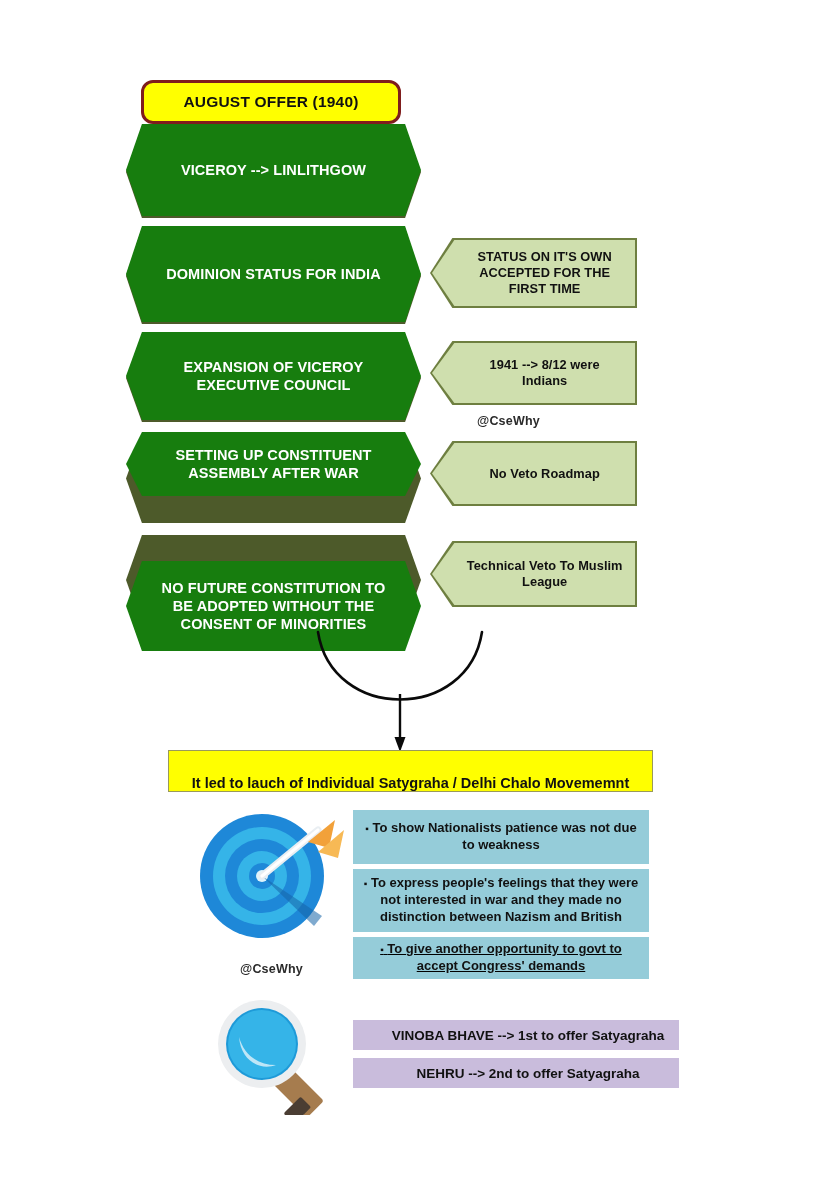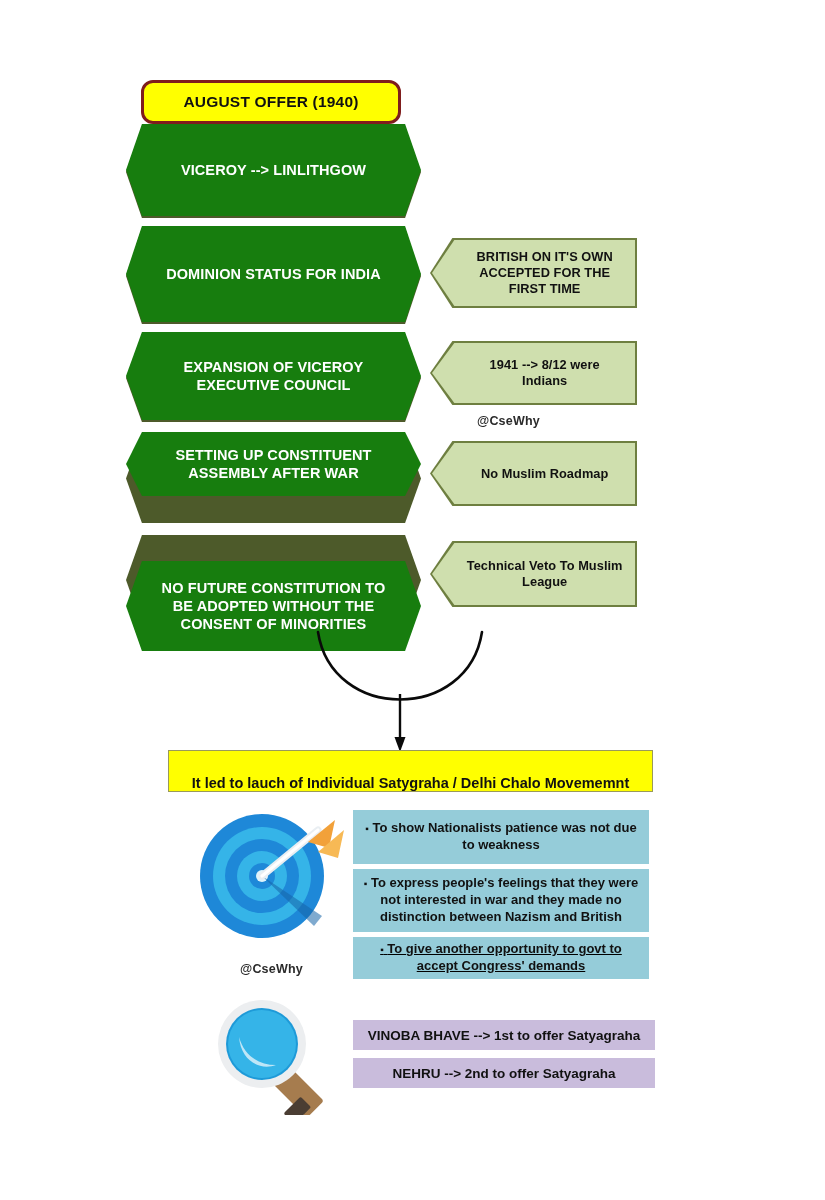--- a/index.html
+++ b/index.html
@@ -182,20 +182,21 @@
   .purple {
     position: absolute;
     left: 353px;
     width: 302px;
     height: 30px;
     background: #c9bcdc;
     display: flex;
     align-items: center;
     justify-content: center;
     z-index: 4;
+    padding-left: 24px;
   }
   .purple span {
     font-size: 13.5px;
     font-weight: bold;
     color: #111111;
   }
 
   
   .dartboard {
     position: absolute;
@@ -245,31 +246,31 @@
     <div class="chev-text">SETTING UP CONSTITUENT ASSEMBLY AFTER WAR</div>
   </div>
 
   <div class="chev-shadow" style="top:535px;height:90px;"></div>
   <div class="chev" style="top:533px;height:90px;margin-top:28px;">
     <div class="chev-text">NO FUTURE CONSTITUTION TO BE ADOPTED WITHOUT THE CONSENT OF MINORITIES</div>
   </div>
 
   <div class="callout-edge" style="top:238px;height:70px;"></div>
   <div class="callout" style="top:240px;height:66px;">
-    <div class="callout-text">BRITISH ON IT'S OWN ACCEPTED FOR THE FIRST TIME</div>
+    <div class="callout-text">STATUS ON IT'S OWN ACCEPTED FOR THE FIRST TIME</div>
   </div>
 
   <div class="callout-edge" style="top:341px;height:64px;"></div>
   <div class="callout" style="top:343px;height:60px;">
     <div class="callout-text">1941 --&gt; 8/12 were Indians</div>
   </div>
 
   <div class="callout-edge" style="top:441px;height:65px;"></div>
   <div class="callout" style="top:443px;height:61px;">
-    <div class="callout-text">No Muslim Roadmap</div>
+    <div class="callout-text">No Veto Roadmap</div>
   </div>
 
   <div class="callout-edge" style="top:541px;height:66px;"></div>
   <div class="callout" style="top:543px;height:62px;">
     <div class="callout-text">Technical Veto To Muslim League</div>
   </div>
 
   <div class="watermark" style="left:477px;top:414px;">@CseWhy</div>
 
   <svg class="connector" viewBox="0 0 270 145">

